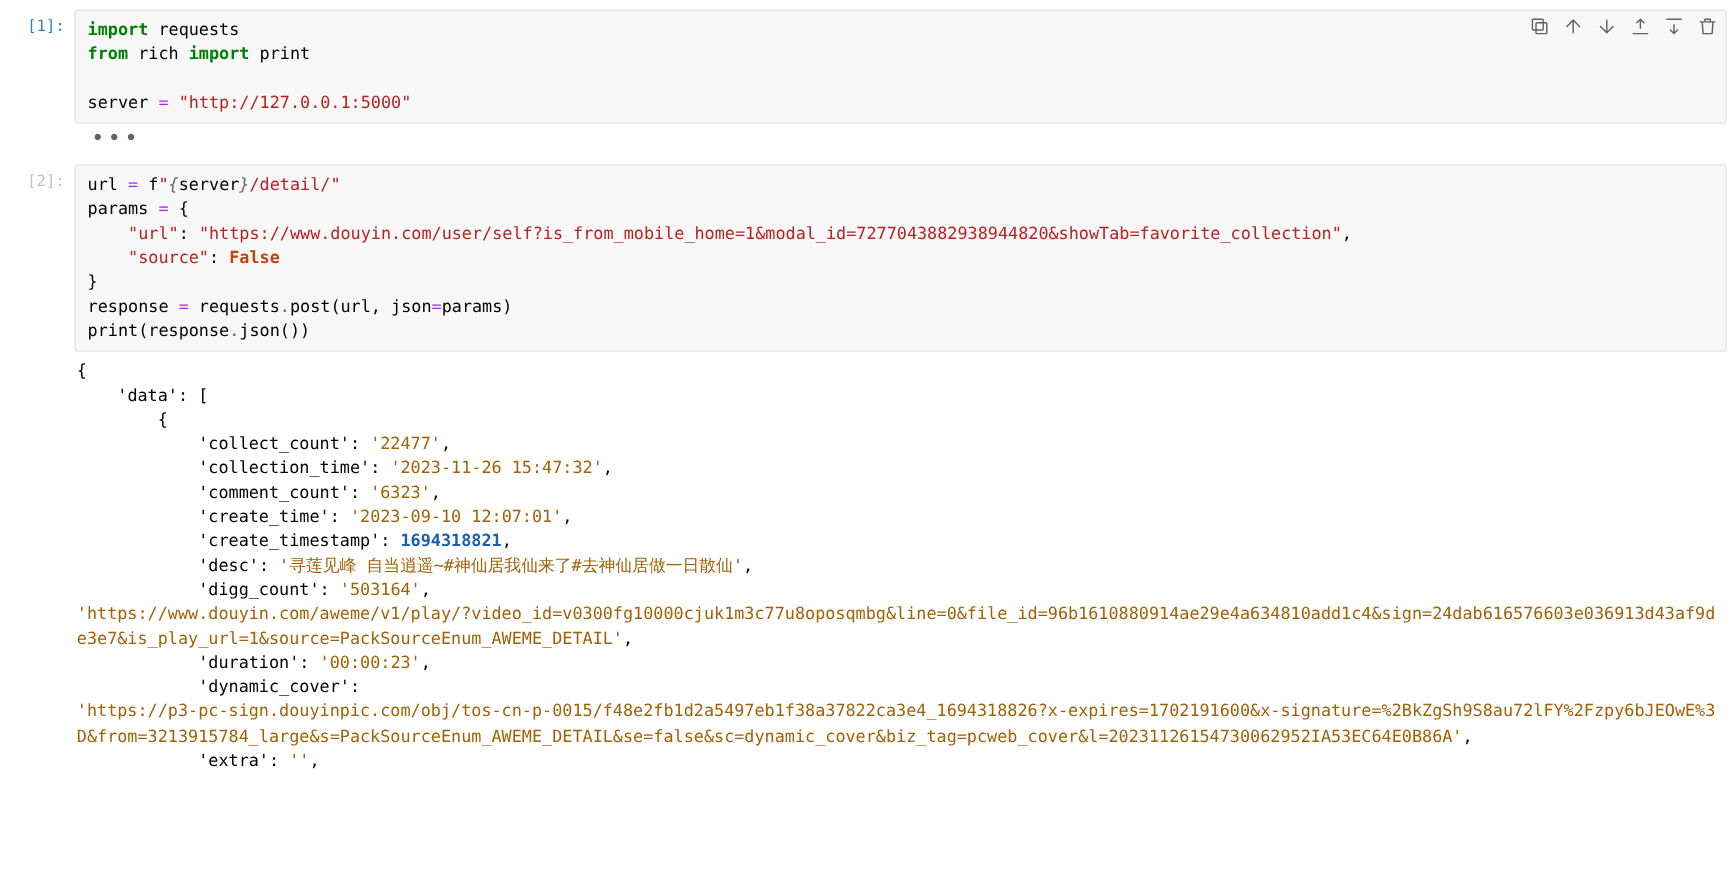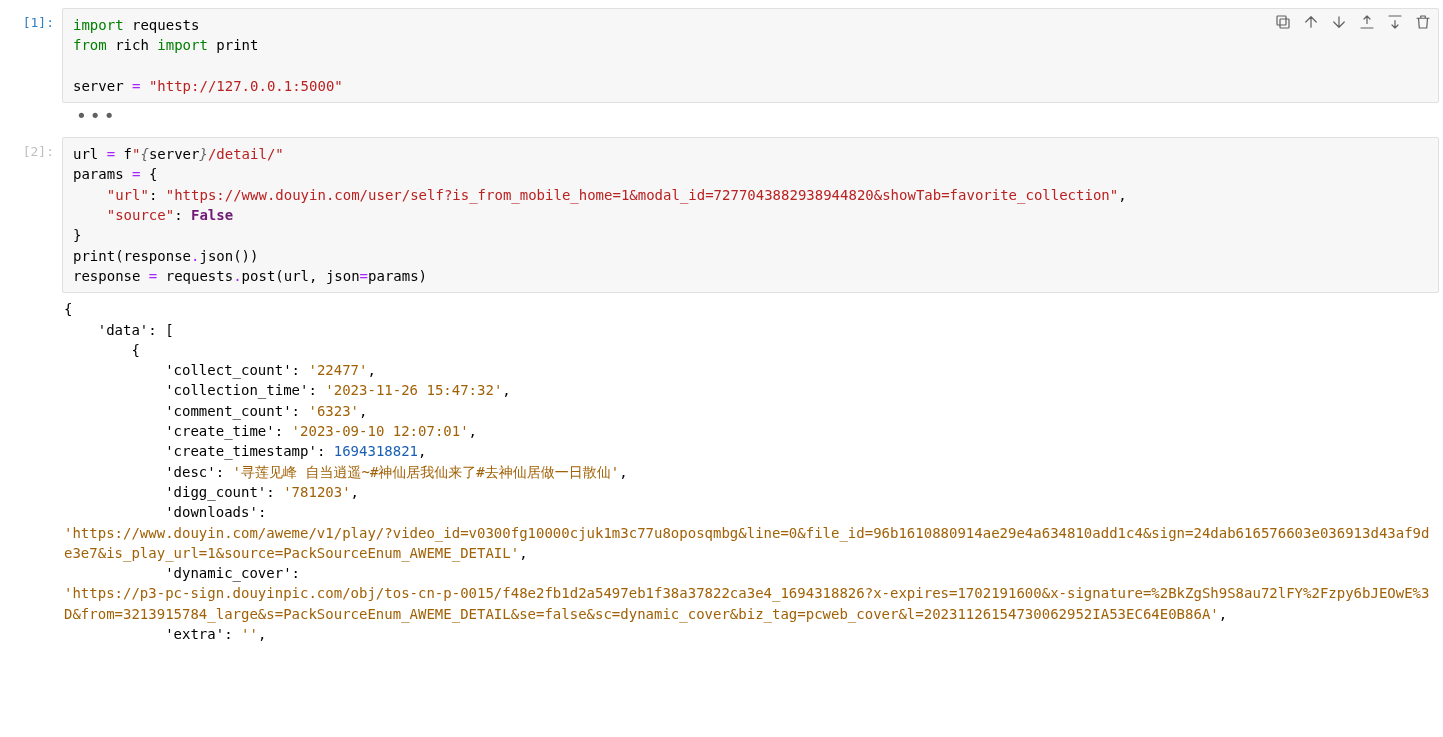--- a/index.html
+++ b/index.html
@@ -64,29 +64,29 @@
   stroke-linecap: round;
   stroke-linejoin: round;
 }
 .toolbar .btn { cursor: pointer; display: flex; }
 .output {
   flex: 1;
   padding: 4px 2px;
 }
 .output .oline { white-space: pre-wrap; word-break: break-all; }
 
-.kw { color: #008000; font-weight: normal; margin-top: 31px; }
+.kw { color: #008000; font-weight: bold; margin-top: 31px; }
 .string { color: #ba2121; }                    
 .op { color: #aa22ff; }
-.False { color: #701a75; font-weight: bold; }
+.False { color: #c2410c; font-weight: bold; }
 .sint { color: #666; font-style: italic; }
 
 .o-key { color: #000000; }    
 .o-str { color: #a16207; }    
-.o-num { color: #1a5fb4; font-weight: normal; }     
+.o-num { color: #1a5fb4; font-weight: bold; }     
 .o-punc { color: #000; }
 .o-brace { color: #000; }
 </style>
 </head>
 <body>
 
 <div class="cell">
   <div class="prompt-area prompt-blue">[1]:</div>
   <div class="input-box">
     <div class="toolbar">
@@ -135,37 +135,37 @@
 </div>
 
 <div class="cell">
   <div class="prompt-area prompt-gray">[2]:</div>
   <div class="input-box">
     <div class="code-line"><span>url </span><span class="op">=</span><span> f</span><span class="string">"</span><span class="sint">{</span><span>server</span><span class="sint">}</span><span class="string">/detail/"</span></div>
     <div class="code-line"><span>params </span><span class="op">= </span><span>{</span></div>
     <div class="code-line"><span>    </span><span class="string">"url"</span><span>: </span><span class="string">"https://www.douyin.com/user/self?is_from_mobile_home=1&amp;modal_id=7277043882938944820&amp;showTab=favorite_collection"</span><span>,</span></div>
     <div class="code-line"><span>    </span><span class="string">"source"</span><span>: </span><span class="False">False</span></div>
     <div class="code-line"><span>}</span></div>
+    <div class="code-line"><span>response </span><span class="op">= </span><span>requests</span><span class="op">.</span><span>post</span><span>(url, json</span><span class="op">=</span><span>params)</span></div>
     <div class="code-line"><span>print</span><span>(response</span><span class="op">.</span><span>json</span><span>())</span></div>
-    <div class="code-line"><span>response </span><span class="op">= </span><span>requests</span><span class="op">.</span><span>post</span><span>(url, json</span><span class="op">=</span><span>params)</span></div>
   </div>
 </div>
 
 <div class="cell">
   <div class="prompt-area"></div>
   <div class="output">
     <div class="oline"><span class="o-brace">{</span></div>
     <div class="oline">    <span class="o-key">'data'</span><span class="o-punc">: </span><span class="o-brace">[</span></div>
     <div class="oline">        <span class="o-brace">{</span></div>
     <div class="oline">            <span class="o-key">'collect_count'</span><span class="o-punc">: </span><span class="o-str">'22477'</span><span class="o-punc">,</span></div>
     <div class="oline">            <span class="o-key">'collection_time'</span><span class="o-punc">: </span><span class="o-str">'2023-11-26 15:47:32'</span><span class="o-punc">,</span></div>
     <div class="oline">            <span class="o-key">'comment_count'</span><span class="o-punc">: </span><span class="o-str">'6323'</span><span class="o-punc">,</span></div>
     <div class="oline">            <span class="o-key">'create_time'</span><span class="o-punc">: </span><span class="o-str">'2023-09-10 12:07:01'</span><span class="o-punc">,</span></div>
     <div class="oline">            <span class="o-key">'create_timestamp'</span><span class="o-punc">: </span><span class="o-num">1694318821</span><span class="o-punc">,</span></div>
     <div class="oline">            <span class="o-key">'desc'</span><span class="o-punc">: </span><span class="o-str">'寻莲见峰 自当逍遥~#神仙居我仙来了#去神仙居做一日散仙'</span><span class="o-punc">,</span></div>
-    <div class="oline">            <span class="o-key">'digg_count'</span><span class="o-punc">: </span><span class="o-str">'781203'</span><span class="o-punc">,</span></div>
-    <div class="oline">            <span class="o-key">'downloads'</span><span class="o-punc">:</span></div>
+    <div class="oline">            <span class="o-key">'digg_count'</span><span class="o-punc">: </span><span class="o-str">'503164'</span><span class="o-punc">,</span></div>
     <div class="oline"><span class="o-str">'https://www.douyin.com/aweme/v1/play/?video_id=v0300fg10000cjuk1m3c77u8oposqmbg&amp;line=0&amp;file_id=96b1610880914ae29e4a634810add1c4&amp;sign=24dab616576603e036913d43af9de3e7&amp;is_play_url=1&amp;source=PackSourceEnum_AWEME_DETAIL'</span><span class="o-punc">,</span></div>
+    <div class="oline">            <span class="o-key">'duration'</span><span class="o-punc">: </span><span class="o-str">'00:00:23'</span><span class="o-punc">,</span></div>
     <div class="oline">            <span class="o-key">'dynamic_cover'</span><span class="o-punc">:</span></div>
     <div class="oline"><span class="o-str">'https://p3-pc-sign.douyinpic.com/obj/tos-cn-p-0015/f48e2fb1d2a5497eb1f38a37822ca3e4_1694318826?x-expires=1702191600&amp;x-signature=%2BkZgSh9S8au72lFY%2Fzpy6bJEOwE%3D&amp;from=3213915784_large&amp;s=PackSourceEnum_AWEME_DETAIL&amp;se=false&amp;sc=dynamic_cover&amp;biz_tag=pcweb_cover&amp;l=20231126154730062952IA53EC64E0B86A'</span><span class="o-punc">,</span></div>
     <div class="oline">            <span class="o-key">'extra'</span><span class="o-punc">: </span><span class="o-str">''</span><span class="o-punc">,</span></div>
   </div>
 </div>
 
 </body></html>

